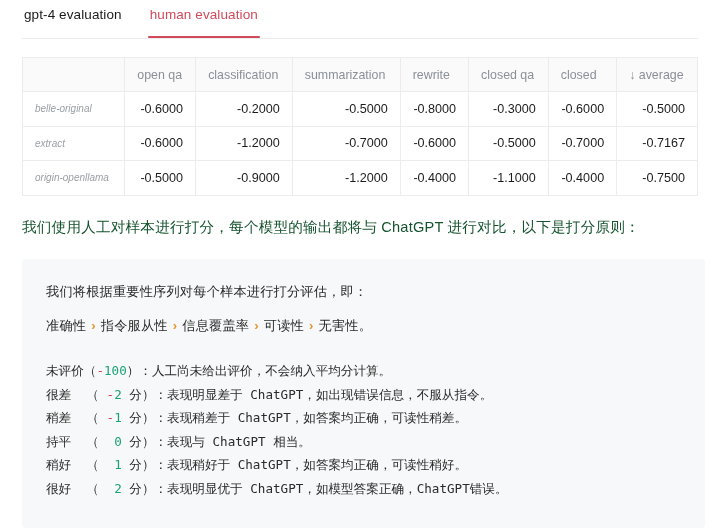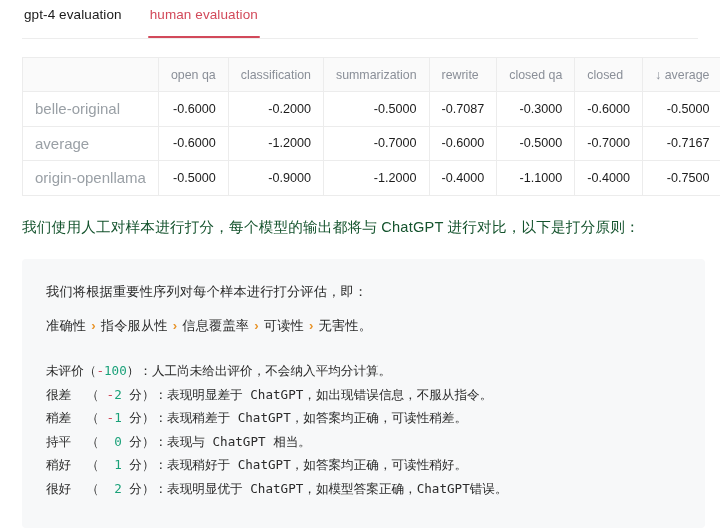--- a/index.html
+++ b/index.html
@@ -80,21 +80,22 @@
   }
   table.eval thead th.numcol { text-align: left; }
   table.eval tbody td {
     height: 34.5px;
     background: #fff;
   }
   td.rowlabel {
     color: #9aa0a6;
     text-align: left;
     white-space: nowrap;
-    font-size: 15px;
+    font-size: 10px;
+    font-style: italic;
   }
   td.num {
     color: #1c1c1c;
     text-align: right;
     font-size: 12.6px;
     white-space: nowrap;
   }
   .colw-label { width: 120px; }
   .colw-openqa { width: 76px; }
   .colw-classification { width: 104px; }
@@ -192,27 +193,27 @@
           <th class="colw-extract numcol">closed</th>
           <th class="colw-average numcol">↓ average</th>
         </tr>
       </thead>
       <tbody>
         <tr>
           <td class="rowlabel">belle-original</td>
           <td class="num">-0.6000</td>
           <td class="num">-0.2000</td>
           <td class="num">-0.5000</td>
-          <td class="num">-0.7087</td>
+          <td class="num">-0.8000</td>
           <td class="num">-0.3000</td>
           <td class="num">-0.6000</td>
           <td class="num">-0.5000</td>
         </tr>
         <tr>
-          <td class="rowlabel">average</td>
+          <td class="rowlabel">extract</td>
           <td class="num">-0.6000</td>
           <td class="num">-1.2000</td>
           <td class="num">-0.7000</td>
           <td class="num">-0.6000</td>
           <td class="num">-0.5000</td>
           <td class="num">-0.7000</td>
           <td class="num">-0.7167</td>
         </tr>
         <tr>
           <td class="rowlabel">origin-openllama</td>

